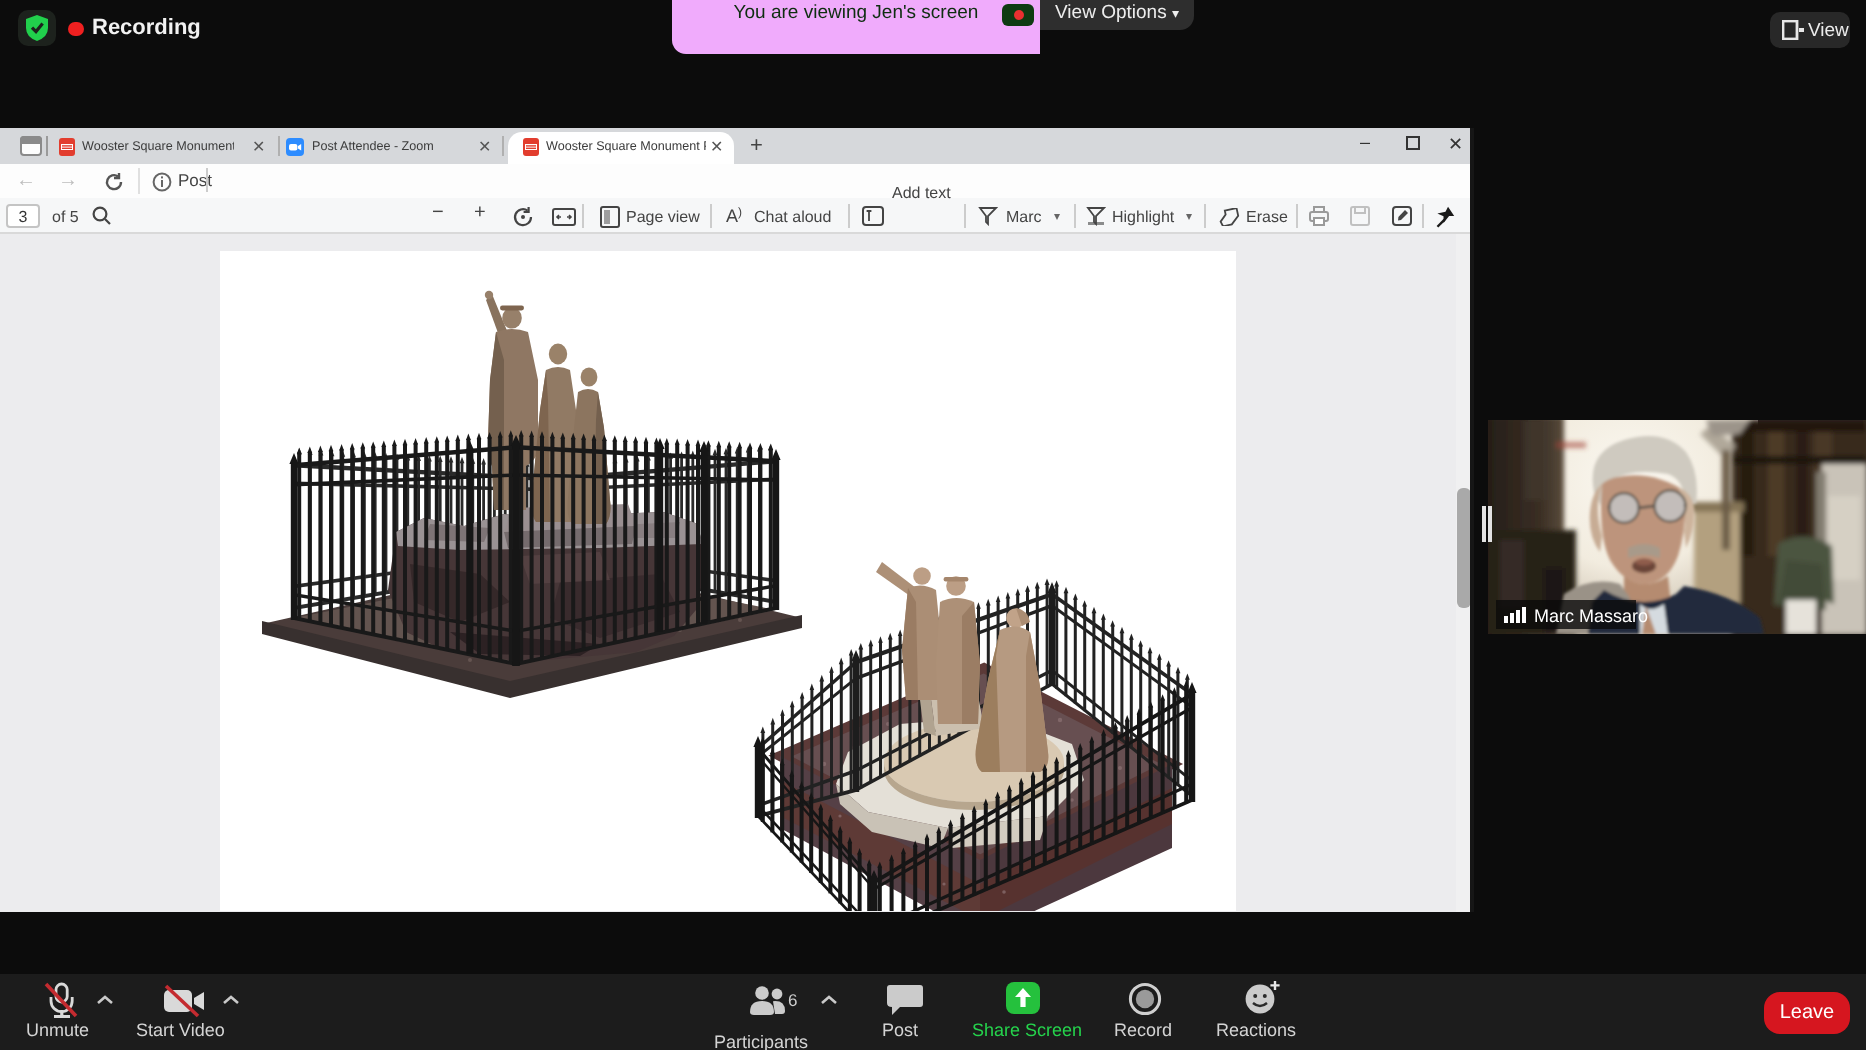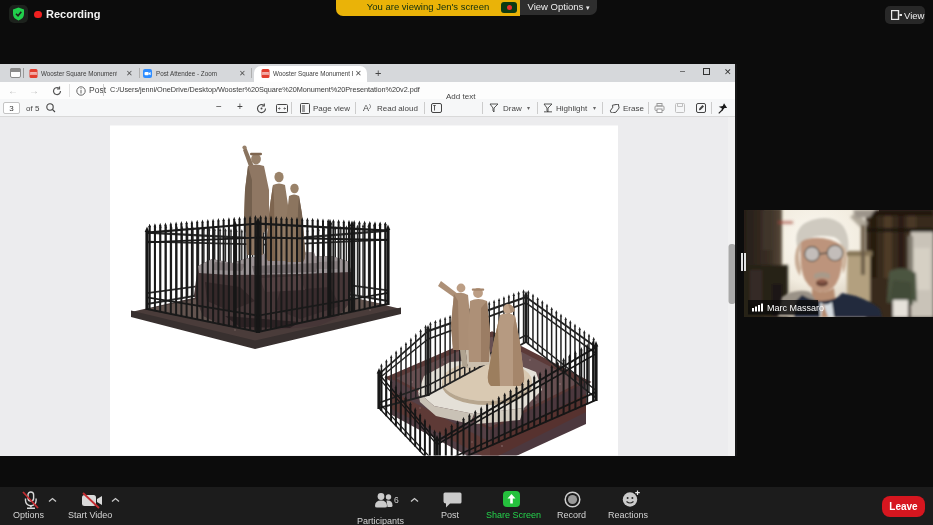--- a/index.html
+++ b/index.html
@@ -7,21 +7,21 @@
 </style></head><body>
 
 <div class="abs" style="left:9px;top:5px;width:19px;height:18px;background:#1d221d;border-radius:5px"></div>
 <svg class="abs" style="left:12px;top:7px" width="13" height="14" viewBox="0 0 13 14">
     <path d="M6.5 0.5 L12 2.5 L12 7 Q12 11.5 6.5 13.5 Q1 11.5 1 7 L1 2.5 Z" fill="#21d04c"></path>
     <path d="M4 6.8 L6 8.8 L9.3 4.8" stroke="#1d221d" stroke-width="1.6" fill="none"></path>
   </svg>
 <div class="abs" style="left:34.4px;top:10.6px;width:7.6px;height:7.6px;border-radius:50%;background:#f02020"></div>
 <div class="abs" style="left:46px;top:8px;color:#f2f2f2;font-size:11px;font-weight:bold">Recording</div>
 
-<div class="abs" style="left:336px;top:0;width:184px;height:16px;background:#eab308;border-radius:0 0 0 7px;color:#0e2e10;font-size:9.5px;text-align:center;line-height:14px">You are viewing Jen's screen</div>
+<div class="abs" style="left:336px;top:0;width:184px;height:27px;background:#f0abfc;border-radius:0 0 0 7px;color:#0e2e10;font-size:9.5px;text-align:center;line-height:14px">You are viewing Jen's screen</div>
 <div class="abs" style="left:501px;top:2px;width:16px;height:11px;background:#0e3a12;border-radius:3px"></div>
 <div class="abs" style="left:506.5px;top:5px;width:5px;height:5px;border-radius:50%;background:#e83030"></div>
 <div class="abs" style="left:520px;top:0;width:77px;height:14.5px;background:#2e2e2e;border-radius:0 0 7px 0;color:#ededed;font-size:9.5px;text-align:center;line-height:14px">View Options <span style="font-size:7px">▾</span></div>
 
 <div class="abs" style="left:885px;top:6px;width:40px;height:18px;background:#282828;border-radius:5px"></div>
 <svg class="abs" style="left:891px;top:10px" width="11" height="10" viewBox="0 0 11 10">
     <rect x="0.5" y="0.5" width="7" height="9" fill="none" stroke="#e8e8e8" stroke-width="1.4"></rect>
     <rect x="8.5" y="4" width="2.5" height="2" fill="#e8e8e8"></rect>
   </svg>
 <div class="abs" style="left:904px;top:10px;color:#ececec;font-size:9.5px">View</div>
@@ -76,21 +76,20 @@
       <path d="M7.5 0.5 L7.5 3 L5 3" stroke="#555" stroke-width="1.2" fill="none"></path>
     </svg>
   <div class="abs" style="left:69px;top:20px;width:1px;height:13px;background:#e0e0e0"></div>
   <svg class="abs" style="left:76px;top:21.5px" width="10" height="10" viewBox="0 0 10 10">
       <circle cx="5" cy="5" r="4.2" stroke="#666" stroke-width="1" fill="none"></circle>
       <rect x="4.5" y="4" width="1" height="3.5" fill="#666"></rect>
       <rect x="4.5" y="2.2" width="1" height="1" fill="#666"></rect>
     </svg>
   <div class="abs" style="left:89px;top:21px;color:#444;font-size:8.5px">Post</div>
   <div class="abs" style="left:103px;top:20px;width:1px;height:12px;background:#ccc"></div>
-  <div class="abs" style="left:110px;top:21px;color:#3a3a3a;font-size:7.3px;letter-spacing:-0.05px">C:/Users/jenni/OneDrive/Desktop/Wooster%20Square%20Monument%20Presentation%20v2.pdf</div>
 
   <div class="abs" style="left:0;top:35px;width:737px;height:18px;background:#f6f7f8;border-bottom:1px solid #d9d9d9"></div>
   <div class="abs" style="left:3px;top:38px;width:17px;height:12px;background:#fff;border:1px solid #c4c4c4;border-radius:2px;color:#333;font-size:8px;text-align:center;line-height:12px">3</div>
   <div class="abs" style="left:26px;top:40px;color:#444;font-size:8px">of 5</div>
   <svg class="abs" style="left:46px;top:39px" width="10" height="10" viewBox="0 0 10 10">
       <circle cx="4" cy="4" r="3.2" stroke="#444" stroke-width="1.1" fill="none"></circle>
       <path d="M6.5 6.5 L9 9" stroke="#444" stroke-width="1.1"></path>
     </svg>
   <div class="abs" style="left:216px;top:37px;color:#444;font-size:10px">−</div>
   <div class="abs" style="left:237px;top:37px;color:#444;font-size:10px">+</div>
@@ -104,32 +103,32 @@
       <path d="M2.5 4.5 L4.5 4.5 M3.5 3.5 L2.5 4.5 L3.5 5.5 M9.5 4.5 L7.5 4.5 M8.5 3.5 L9.5 4.5 L8.5 5.5" stroke="#444" stroke-width="0.8" fill="none"></path>
     </svg>
   <div class="abs" style="left:291px;top:38px;width:1px;height:12px;background:#ccc"></div>
   <svg class="abs" style="left:300px;top:39px" width="10" height="11" viewBox="0 0 10 11">
       <rect x="0.5" y="0.5" width="9" height="10" rx="1" stroke="#444" fill="none"></rect>
       <rect x="2" y="2" width="3" height="7" fill="#444" opacity="0.5"></rect>
     </svg>
   <div class="abs" style="left:313px;top:40px;color:#444;font-size:8px">Page view</div>
   <div class="abs" style="left:355px;top:38px;width:1px;height:12px;background:#ccc"></div>
   <div class="abs" style="left:363px;top:39px;color:#444;font-size:9px">A<span style="font-size:6px;vertical-align:3px">)</span></div>
-  <div class="abs" style="left:377px;top:40px;color:#444;font-size:8px">Read aloud</div>
+  <div class="abs" style="left:377px;top:40px;color:#444;font-size:8px">Chat aloud</div>
   <div class="abs" style="left:424px;top:38px;width:1px;height:12px;background:#ccc"></div>
   <svg class="abs" style="left:431px;top:39px" width="11" height="10" viewBox="0 0 11 10">
       <rect x="0.5" y="0.5" width="10" height="9" rx="1.5" stroke="#444" fill="none"></rect>
       <path d="M3.5 2.5 L3.5 7.5 M2.3 2.5 L4.7 2.5" stroke="#444" stroke-width="0.9"></path>
     </svg>
   <div class="abs" style="left:446px;top:28px;color:#444;font-size:8px">Add text</div>
   <div class="abs" style="left:482px;top:38px;width:1px;height:12px;background:#ccc"></div>
   <svg class="abs" style="left:489px;top:39px" width="10" height="10" viewBox="0 0 10 10">
       <path d="M1 1 L9 1 L5 5 L5 9 L4 8 L4 5 Z" stroke="#444" stroke-width="0.9" fill="none"></path>
     </svg>
-  <div class="abs" style="left:503px;top:40px;color:#444;font-size:8px">Draw</div>
+  <div class="abs" style="left:503px;top:40px;color:#444;font-size:8px">Marc</div>
   <div class="abs" style="left:527px;top:40px;color:#666;font-size:6px">▾</div>
   <div class="abs" style="left:537px;top:38px;width:1px;height:12px;background:#ccc"></div>
   <svg class="abs" style="left:543px;top:39px" width="10" height="10" viewBox="0 0 10 10">
       <path d="M1 1 L9 1 L5 5 L5 9 L4 8 L4 5 Z" stroke="#444" stroke-width="0.9" fill="none"></path>
       <rect x="1" y="8" width="8" height="1.5" fill="#444" opacity="0.6"></rect>
     </svg>
   <div class="abs" style="left:556px;top:40px;color:#444;font-size:8px">Highlight</div>
   <div class="abs" style="left:593px;top:40px;color:#666;font-size:6px">▾</div>
   <div class="abs" style="left:602px;top:38px;width:1px;height:12px;background:#ccc"></div>
   <svg class="abs" style="left:609px;top:39.5px" width="11" height="9" viewBox="0 0 11 9">
@@ -740,21 +739,21 @@
 <svg class="abs" style="left:20px;top:491px" width="21" height="19" viewBox="0 0 21 19">
 <rect x="8" y="1" width="5.6" height="9" rx="2.8" fill="none" stroke="#d9d9d9" stroke-width="1.4"></rect>
 <path d="M5.5 7.5 L5.5 9.5 A5.3 5.3 0 0 0 16.1 9.5 L16.1 7.5" stroke="#d9d9d9" stroke-width="1.4" fill="none"></path>
 <rect x="10.1" y="14" width="1.6" height="2.5" fill="#d9d9d9"></rect>
     <rect x="7" y="16.5" width="8" height="1.5" fill="#d9d9d9"></rect>
 <path d="M3 1 L18 17" stroke="#c42b30" stroke-width="1.8"></path>
 </svg>
 <svg class="abs" style="left:48px;top:497px" width="9" height="6" viewBox="0 0 9 6">
     <path d="M1 4.5 L4.5 1.5 L8 4.5" stroke="#c9c9c9" stroke-width="1.3" fill="none"></path>
   </svg>
-<div class="abs" style="left:13px;top:510px;color:#d4d4d4;font-size:9px">Options</div>
+<div class="abs" style="left:13px;top:510px;color:#d4d4d4;font-size:9px">Unmute</div>
 <svg class="abs" style="left:80px;top:492px" width="25" height="17" viewBox="0 0 25 17">
 <rect x="2" y="3" width="14" height="11" rx="2.5" fill="#d9d9d9"></rect>
 <path d="M17 7 L22 4 L22 13 L17 10 Z" fill="#d9d9d9"></path>
 <path d="M3 1 L19 16" stroke="#c42b30" stroke-width="1.8"></path>
 </svg>
 <svg class="abs" style="left:111px;top:497px" width="9" height="6" viewBox="0 0 9 6">
     <path d="M1 4.5 L4.5 1.5 L8 4.5" stroke="#c9c9c9" stroke-width="1.3" fill="none"></path>
   </svg>
 <div class="abs" style="left:68px;top:510px;color:#d4d4d4;font-size:9px">Start Video</div>
 
@@ -789,13 +788,13 @@
 
 <svg class="abs" style="left:621px;top:490px" width="20" height="18" viewBox="0 0 20 18">
 <circle cx="9" cy="9.5" r="7.2" fill="#cbcbcb"></circle>
 <circle cx="6.6" cy="8" r="1" fill="#2a2a2a"></circle>
     <circle cx="11.4" cy="8" r="1" fill="#2a2a2a"></circle>
 <path d="M5.5 11.5 Q9 14.5 12.5 11.5" stroke="#2a2a2a" stroke-width="1.2" fill="none"></path>
 <path d="M16.5 0.5 L16.5 5 M14.2 2.7 L18.8 2.7" stroke="#e8e8e8" stroke-width="1.2"></path>
 </svg>
 <div class="abs" style="left:608px;top:510px;color:#d4d4d4;font-size:9px">Reactions</div>
 
-<div class="abs" style="left:882px;top:496px;width:43px;height:21px;background:#d6161f;border-radius:8px;color:#fff;font-size:10px;font-weight:bold;text-align:center;line-height:21px">Leave</div>
+<div class="abs" style="left:882px;top:496px;width:43px;height:21px;background:#d6161f;border-radius:8px;color:#fff;font-size:10px;font-weight:normal;text-align:center;line-height:21px">Leave</div>
 
 </body></html>

